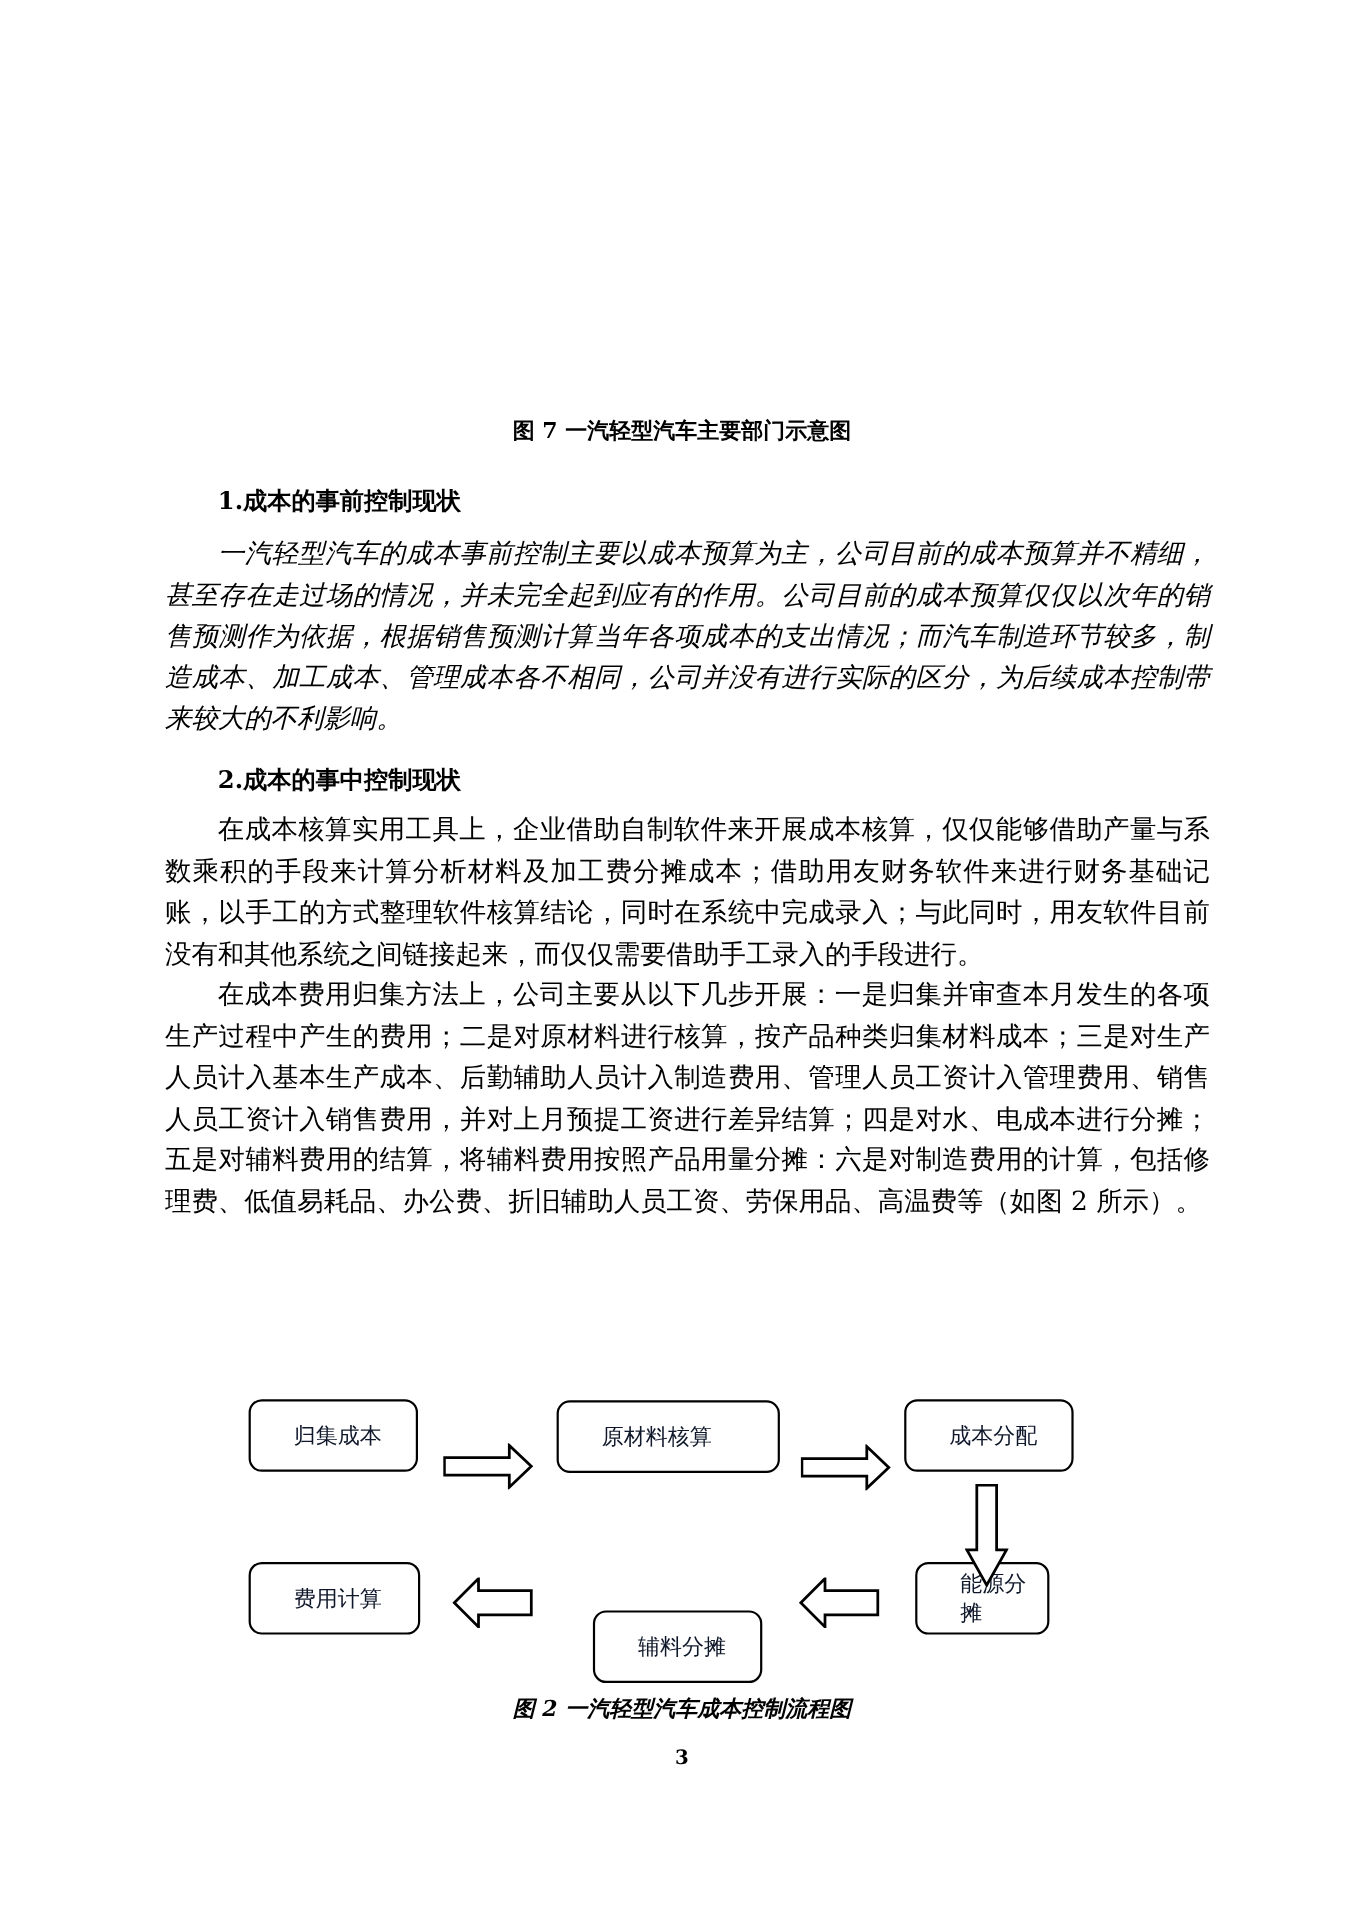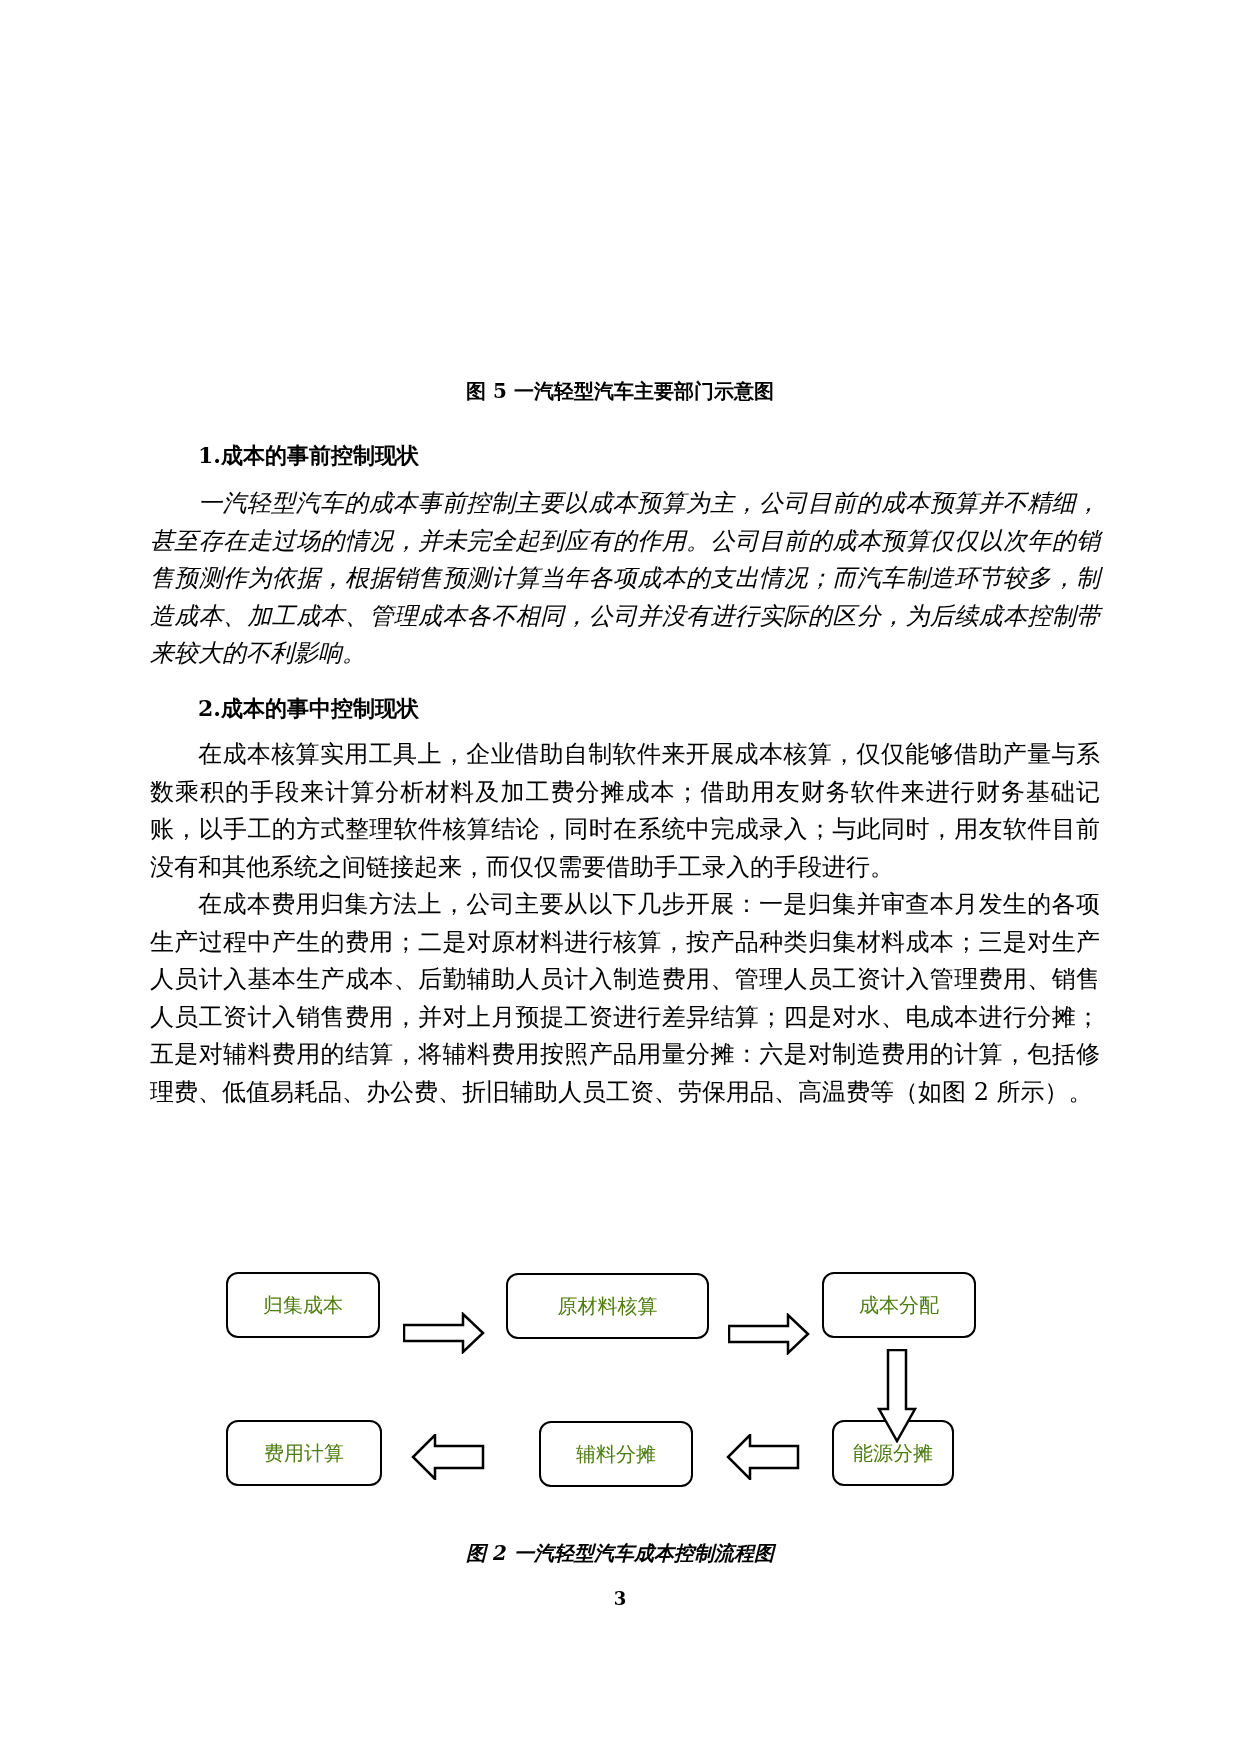--- a/index.html
+++ b/index.html
@@ -4,29 +4,29 @@
 <style>
   html, body { margin: 0; padding: 0; background: #ffffff; }
   body { width: 1240px; height: 1754px; position: relative; overflow: hidden;
          font-family: "DejaVu Serif", "Liberation Serif", serif; color: #000; }
   .caption { position: absolute; left: 0; width: 1240px; text-align: center;
              font-weight: bold; font-size: 20px; letter-spacing: 0px; }
   .heading { position: absolute; left: 198px; font-weight: bold; font-size: 22px; }
   .para { position: absolute; left: 150px; width: 950px; font-size: 24px;
           line-height: 37.5px; text-align: justify; text-indent: 48px; }
   .box { position: absolute; border: 2px solid #000; border-radius: 12px; background: #fff;
-         display: flex; align-items: center; justify-content: center;
-         font-family: "DejaVu Sans", "Liberation Sans", sans-serif; font-size: 20px; color: #4d7c0f; box-sizing: border-box; }
+         display: flex; align-items: center; justify-content: flex-start;
+         font-family: "DejaVu Sans", "Liberation Sans", sans-serif; font-size: 20px; color: #0f172a; box-sizing: border-box; padding-left: 39px; }
   .arrow { position: absolute; }
   .pagenum { position: absolute; left: 0; width: 1240px; text-align: center; top: 1588px; font-size: 18px; font-weight: bold; }
 </style>
 </head>
 <body>
 
-<div class="caption" style="top:378px;">图 5  一汽轻型汽车主要部门示意图</div>
+<div class="caption" style="top:378px;">图 7  一汽轻型汽车主要部门示意图</div>
 
 <div class="heading" style="top:441px;">1.成本的事前控制现状</div>
 <div class="para" style="top:485px;font-style:italic;">一汽轻型汽车的成本事前控制主要以成本预算为主，公司目前的成本预算并不精细，甚至存在走过场的情况，并未完全起到应有的作用。公司目前的成本预算仅仅以次年的销售预测作为依据，根据销售预测计算当年各项成本的支出情况；而汽车制造环节较多，制造成本、加工成本、管理成本各不相同，公司并没有进行实际的区分，为后续成本控制带来较大的不利影响。</div>
 
 <div class="heading" style="top:694px;">2.成本的事中控制现状</div>
 <div class="para" style="top:736px;">在成本核算实用工具上，企业借助自制软件来开展成本核算，仅仅能够借助产量与系数乘积的手段来计算分析材料及加工费分摊成本；借助用友财务软件来进行财务基础记账，以手工的方式整理软件核算结论，同时在系统中完成录入；与此同时，用友软件目前没有和其他系统之间链接起来，而仅仅需要借助手工录入的手段进行。</div>
 <div class="para" style="top:886px;">在成本费用归集方法上，公司主要从以下几步开展：一是归集并审查本月发生的各项生产过程中产生的费用；二是对原材料进行核算，按产品种类归集材料成本；三是对生产人员计入基本生产成本、后勤辅助人员计入制造费用、管理人员工资计入管理费用、销售人员工资计入销售费用，并对上月预提工资进行差异结算；四是对水、电成本进行分摊；五是对辅料费用的结算，将辅料费用按照产品用量分摊：六是对制造费用的计算，包括修理费、低值易耗品、办公费、折旧辅助人员工资、劳保用品、高温费等（如图 2 所示）。</div>
 
 <div>
   <div class="box" style="left:226px; top:1272px; width:154px; height:66px;">
@@ -34,21 +34,21 @@
     </div>
   <div class="box" style="left:506px; top:1273px; width:203px; height:66px;">
       <span>原材料核算</span>
     </div>
   <div class="box" style="left:822px; top:1272px; width:154px; height:66px;">
       <span>成本分配</span>
     </div>
   <div class="box" style="left:832px; top:1420px; width:122px; height:66px;">
       <span>能源分摊</span>
     </div>
-  <div class="box" style="left:539px; top:1421px; width:154px; height:66px;">
+  <div class="box" style="left:539px; top:1464px; width:154px; height:66px;">
       <span>辅料分摊</span>
     </div>
   <div class="box" style="left:226px; top:1420px; width:156px; height:66px;">
       <span>费用计算</span>
     </div>
 
   <svg class="arrow" style="left:403px; top:1312px;" width="82" height="42" viewBox="0 0 82 42">
     <polygon points="1,13 60,13 60,2 80,21 60,40 60,29 1,29" fill="#fff" stroke="#000" stroke-width="2.5"></polygon>
   </svg>
 

